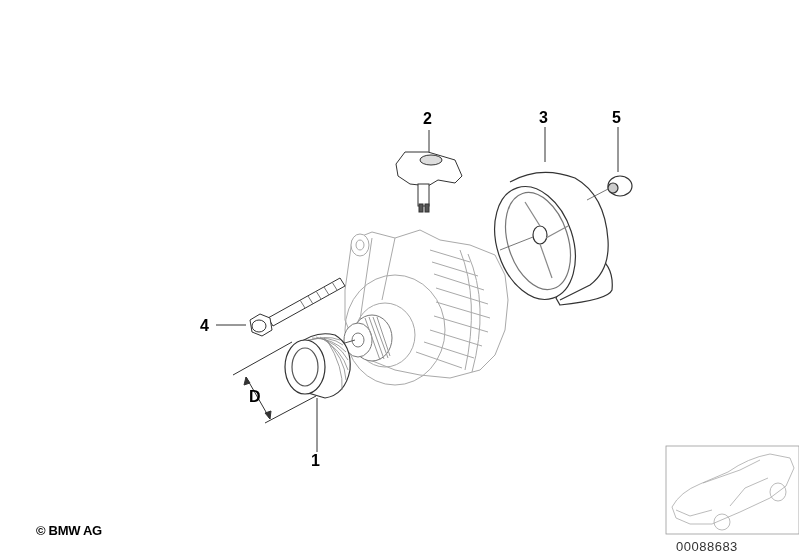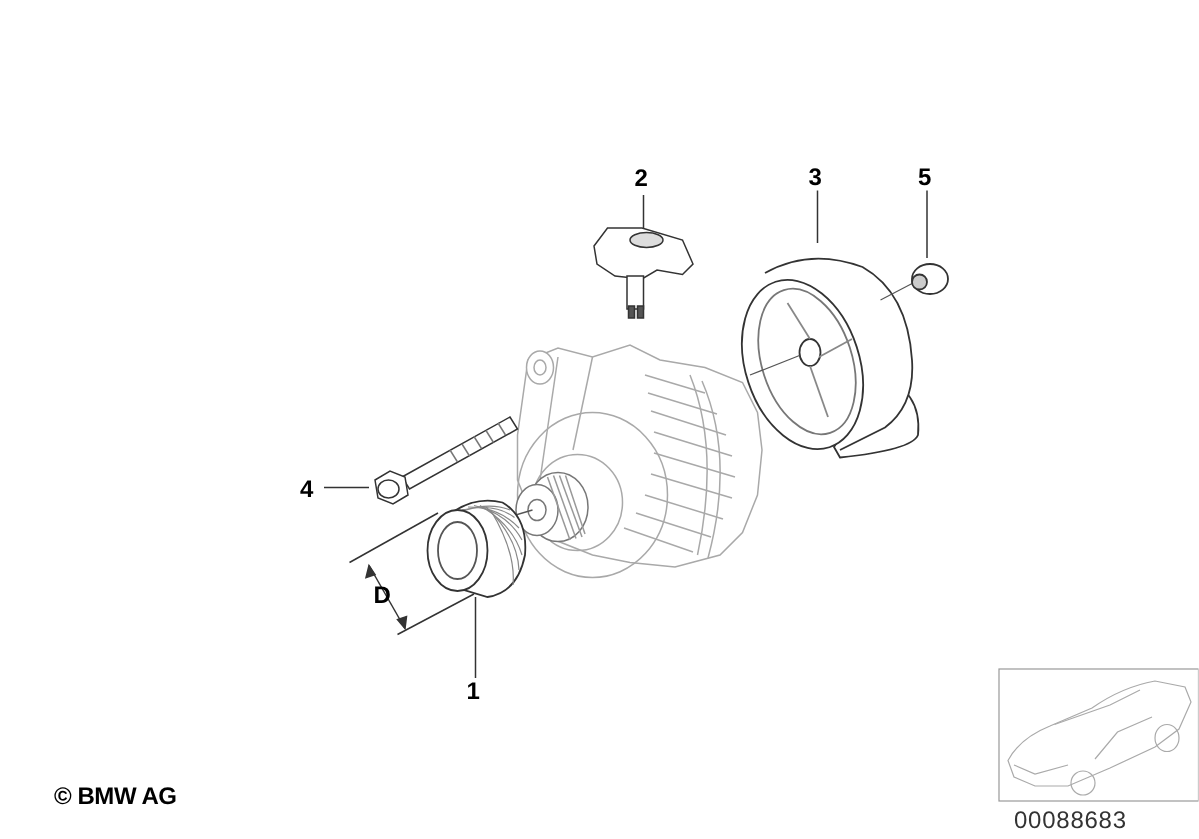--- a/index.html
+++ b/index.html
@@ -1,21 +1,21 @@
 <!DOCTYPE html>
 <html><head>
 <meta charset="utf-8">
 <style>
   html, body { margin: 0; padding: 0; background: #ffffff; }
   body { width: 799px; height: 559px; position: relative; overflow: hidden;
          font-family: "Liberation Sans", sans-serif; }
   .canvas { position: absolute; left: 0; top: 0; width: 799px; height: 559px; }
-  .copyright { position: absolute; left: 36px; top: 523px; font-size: 16px; font-weight: bold;
+  .copyright { position: absolute; left: 36px; top: 523px; font-size: 13px; font-weight: bold;
                color: #000; letter-spacing: -0.3px; }
-  .diagram-id { position: absolute; left: 676px; top: 539px; font-size: 16px; color: #333;
+  .diagram-id { position: absolute; left: 676px; top: 539px; font-size: 13px; color: #333;
                 letter-spacing: 0.5px; }
 </style>
 </head>
 <body>
 
 <svg class="canvas" width="799" height="559" viewBox="0 0 799 559" xmlns="http://www.w3.org/2000/svg">
 
   <g stroke="#333" stroke-width="1" fill="none">
     <line x1="429" y1="130" x2="429" y2="153"></line>
     <line x1="545" y1="127" x2="545" y2="162"></line>

